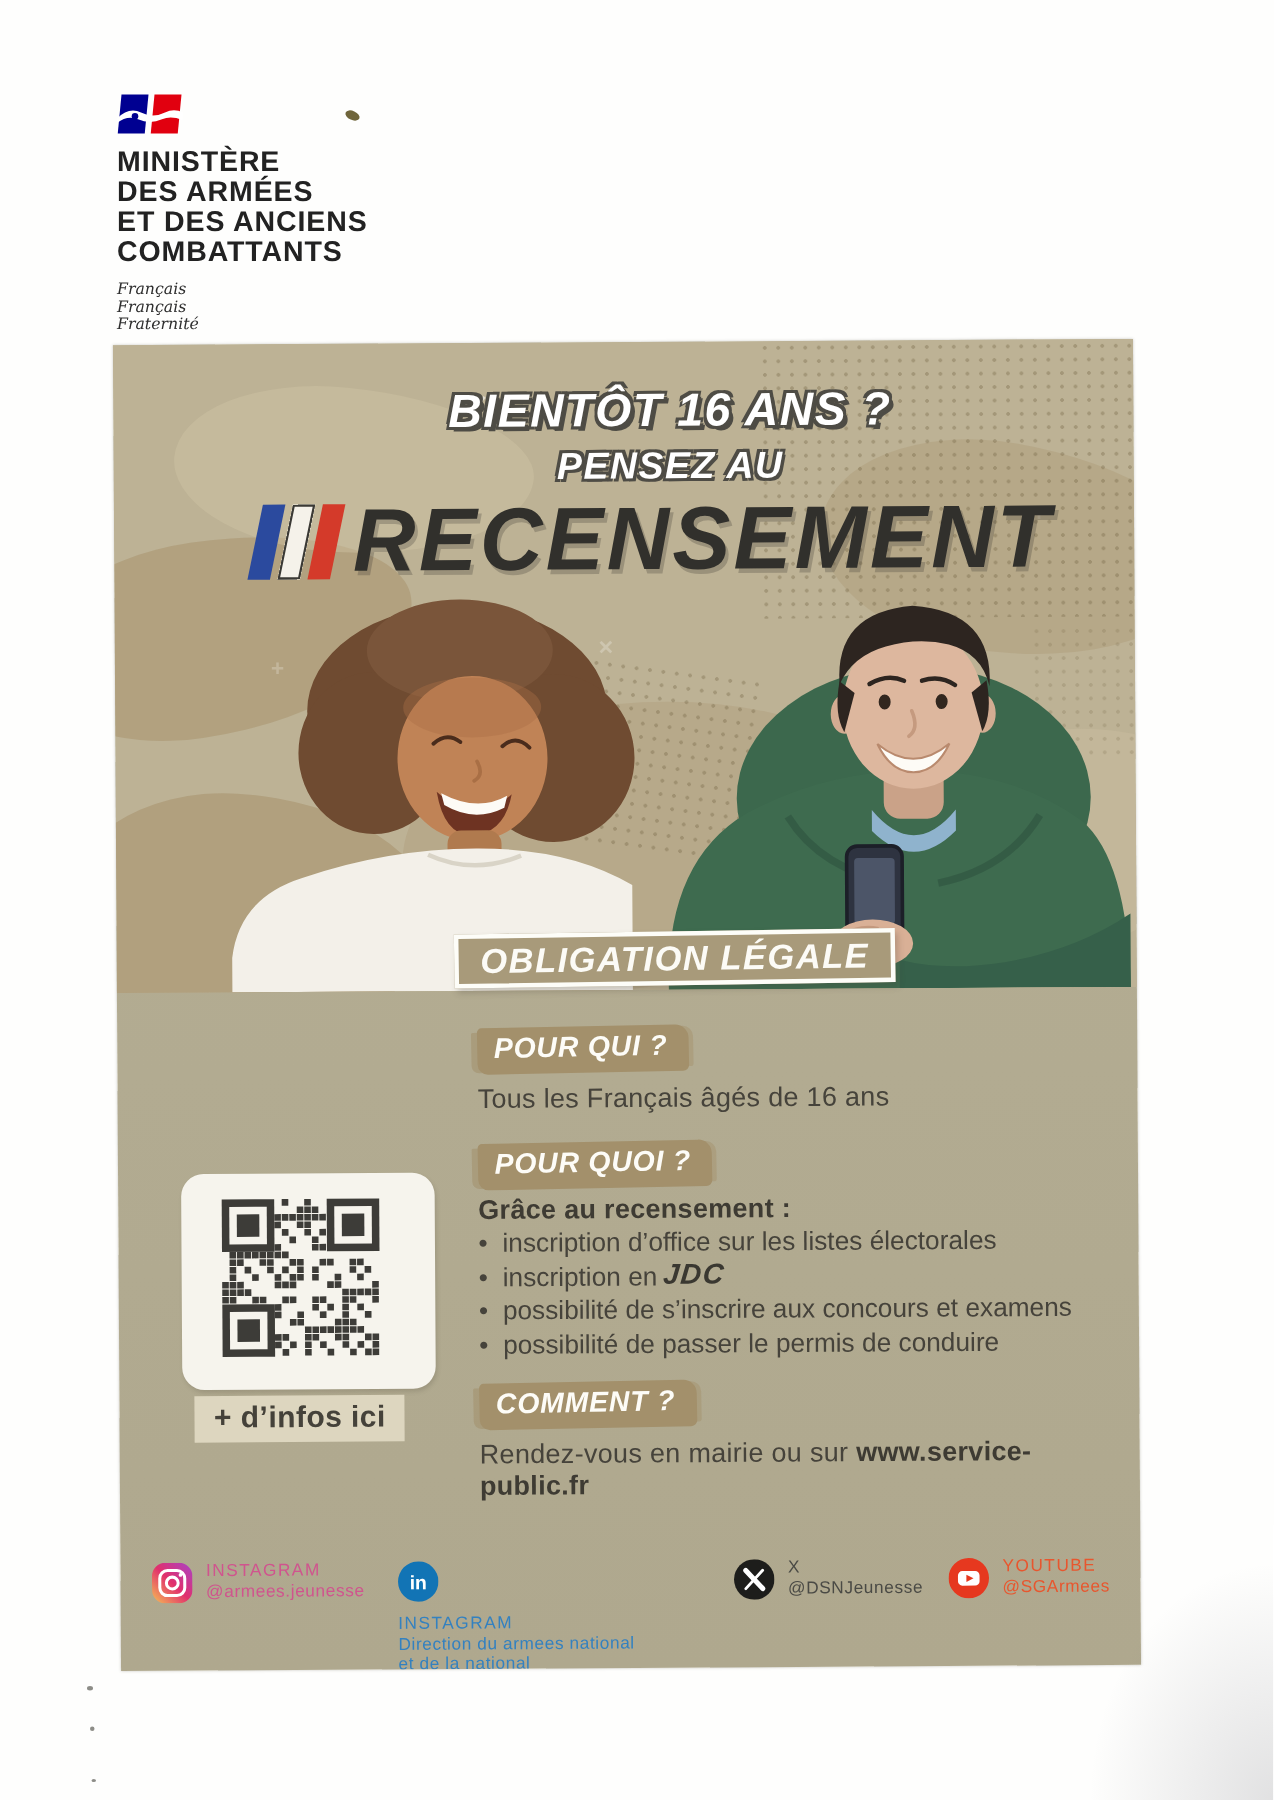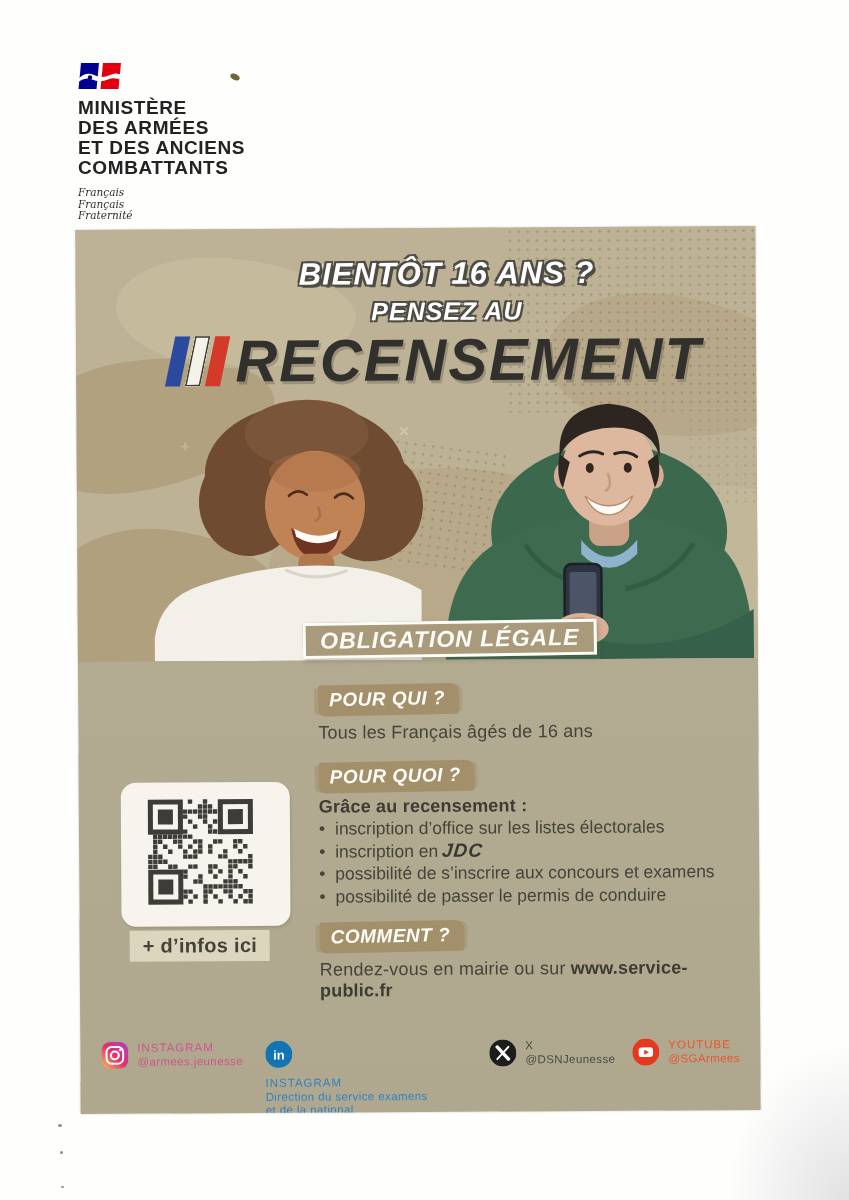--- a/index.html
+++ b/index.html
@@ -391,21 +391,21 @@
       </div>
     </div>
 
     <div class="social-item" style="left:185px;flex-direction:column;">
       <svg class="social-icon" viewBox="0 0 24 24">
         <circle cx="12" cy="12" r="12" fill="#1274b5"></circle>
         <text x="12" y="16.5" text-anchor="middle" font-family="Liberation Sans,sans-serif" font-size="11.5" font-weight="bold" fill="#fff">in</text>
       </svg>
       <div class="social-text c-linked">
         <div class="social-name">INSTAGRAM</div>
-        <div>Direction du service examens</div>
+        <div>Direction du armees national</div>
         <div>et de la national</div>
       </div>
     </div>
 
     <div class="social-item" style="left:409px;">
       <svg class="social-icon" viewBox="0 0 24 24">
         <circle cx="12" cy="12" r="12" fill="#1d1d1b"></circle>
         <path d="M7 6.6 L17 17.4" stroke="#fff" stroke-width="3" stroke-linecap="round"></path>
         <path d="M17 6.6 L7 17.4" stroke="#fff" stroke-width="1.7" stroke-linecap="round"></path>
       </svg>

